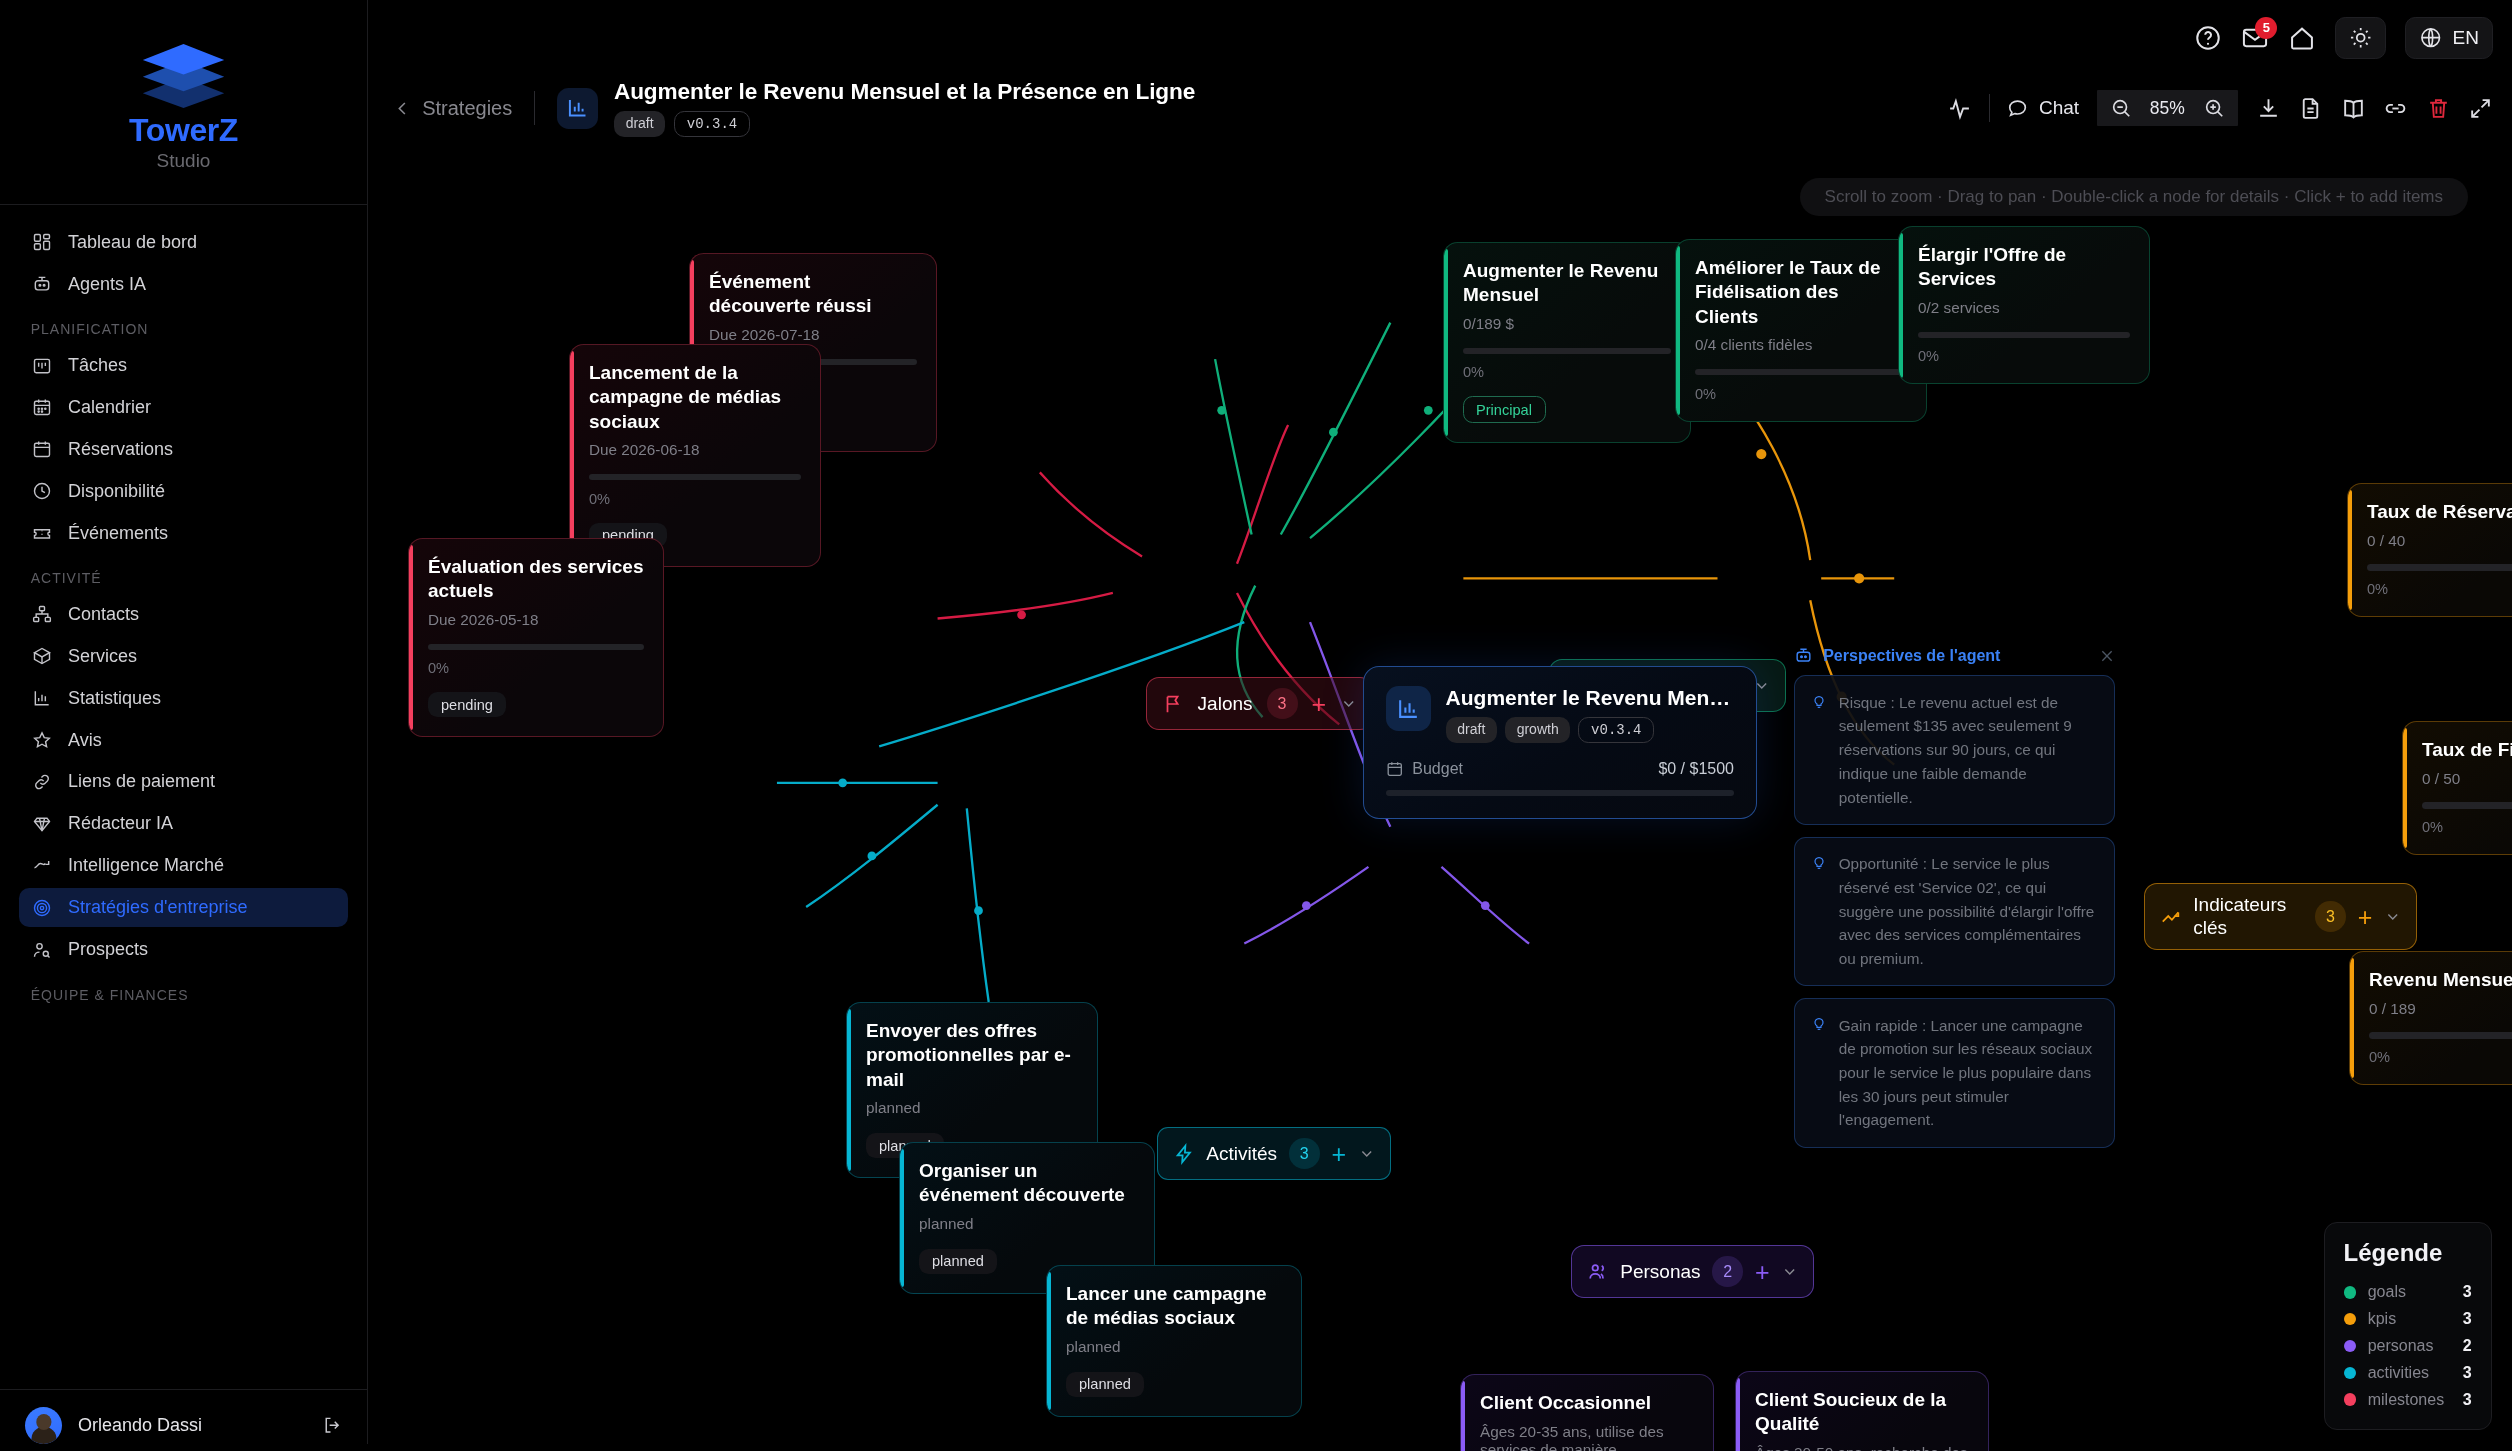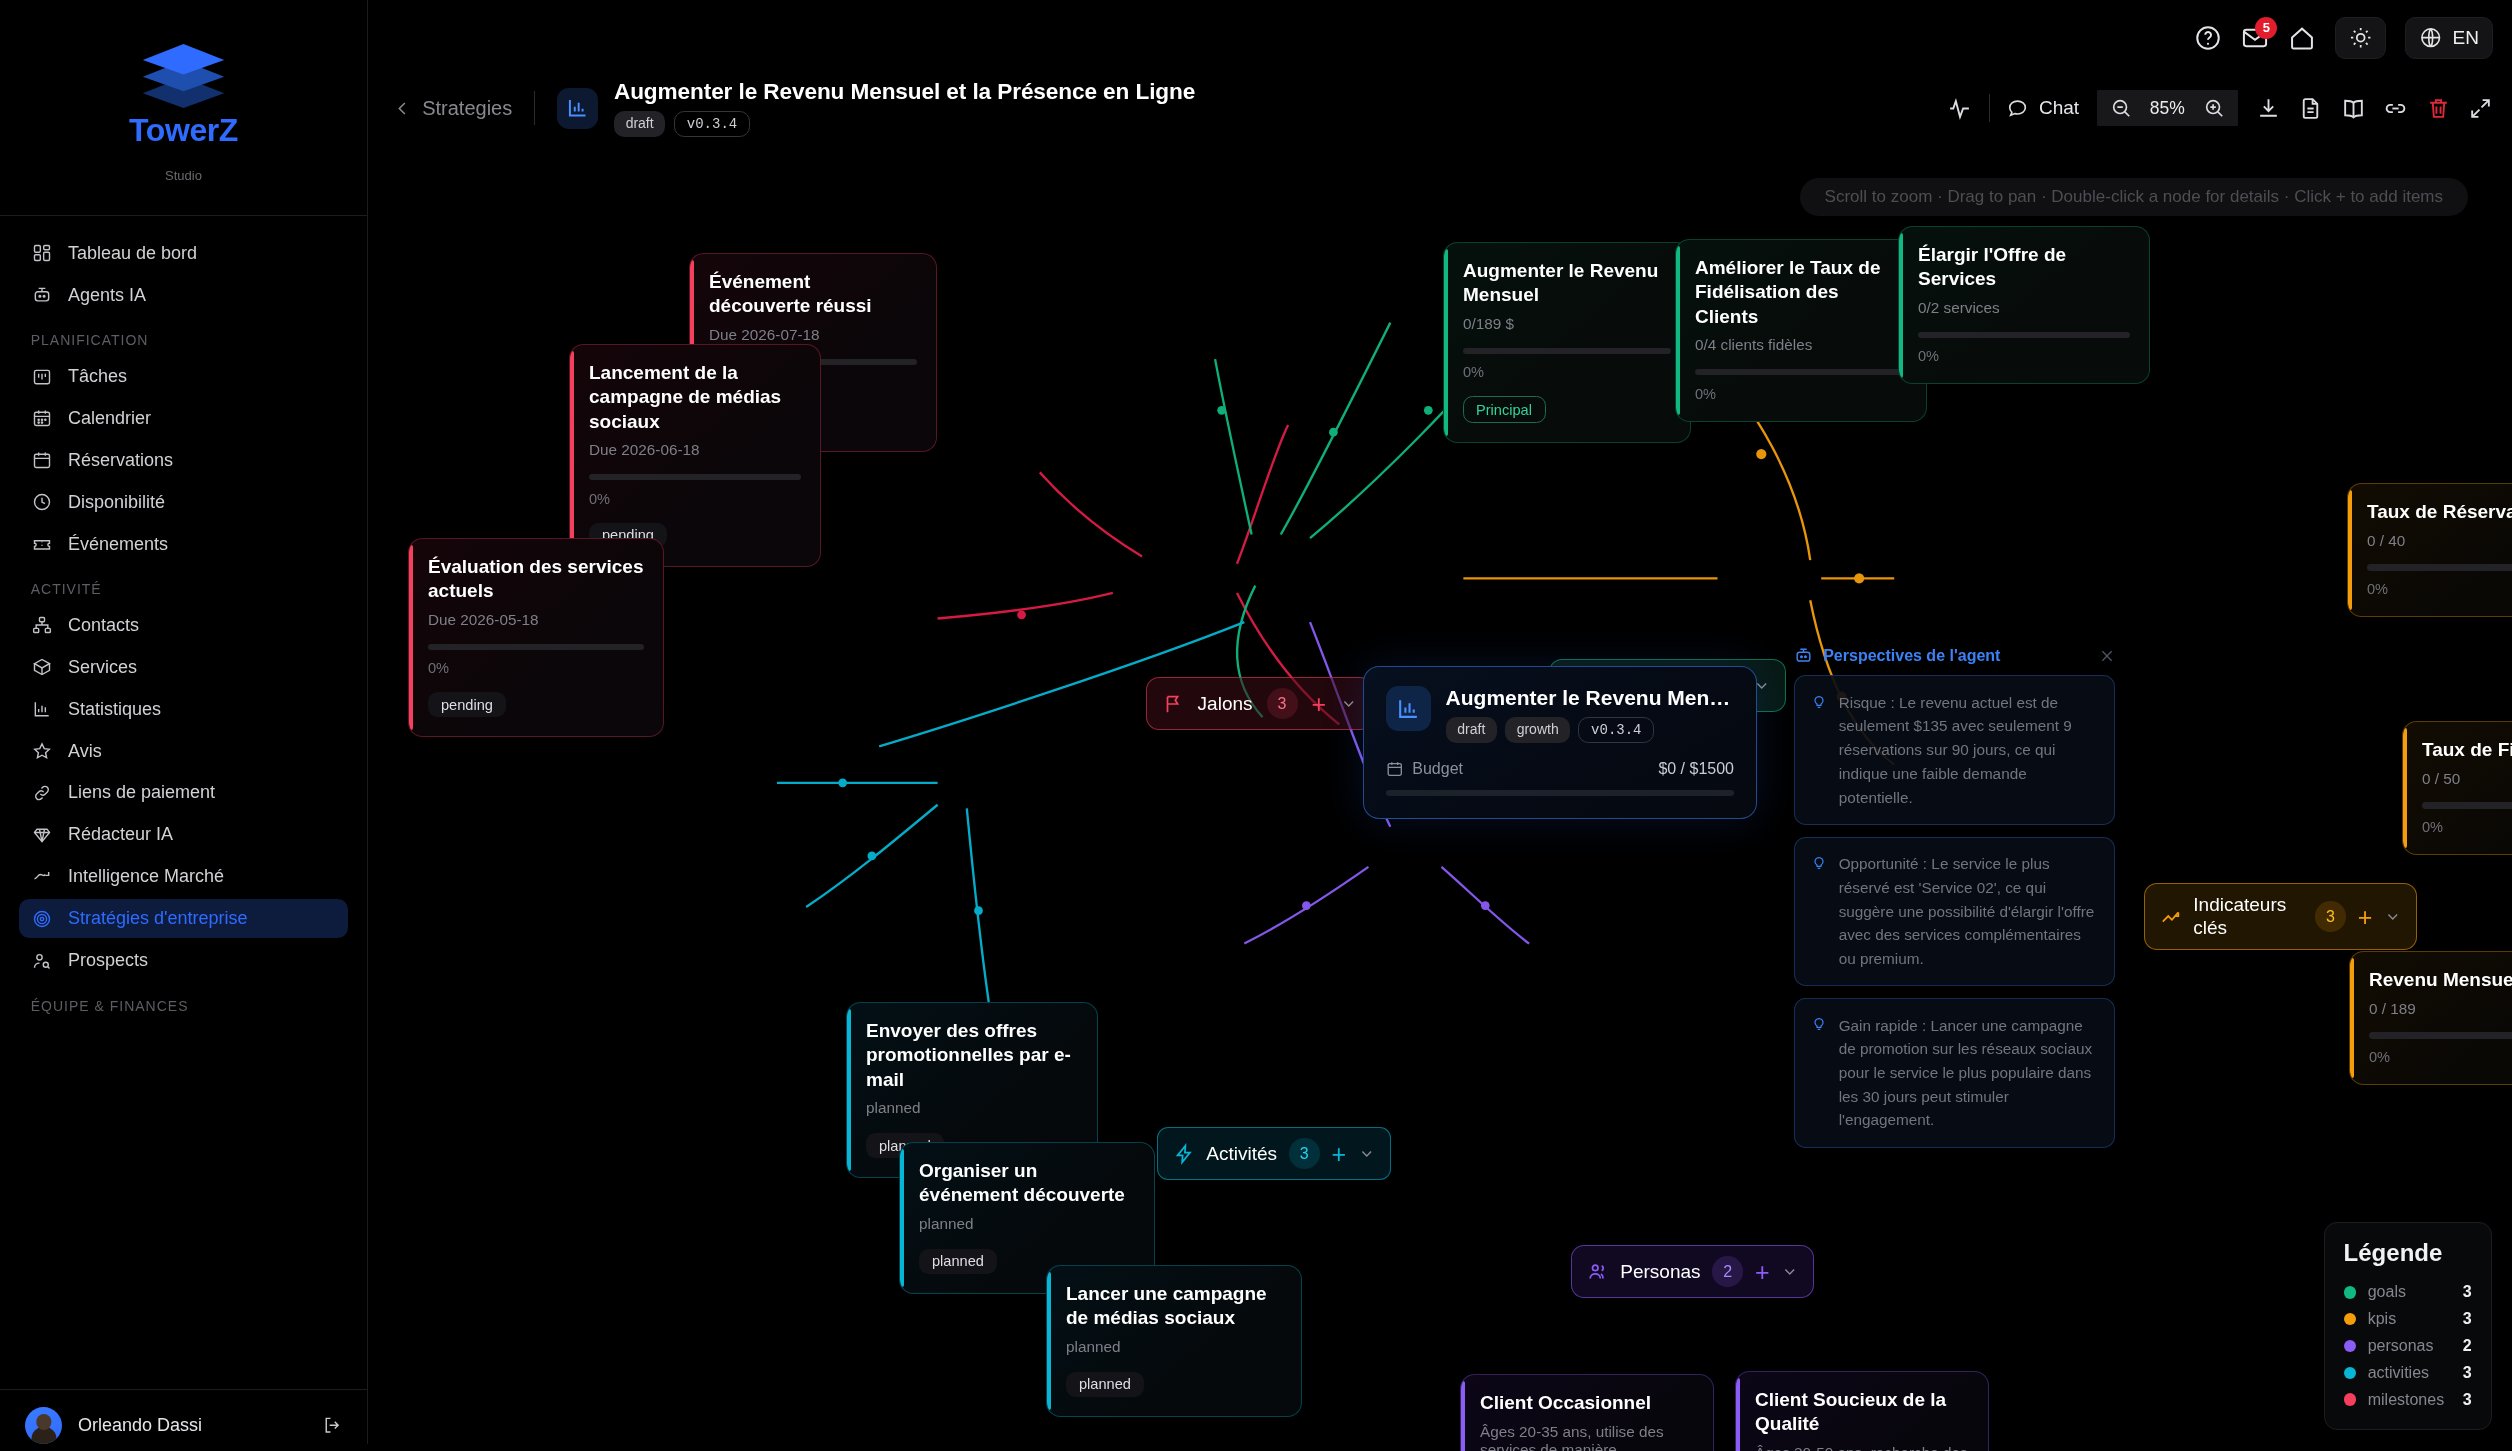--- a/index.html
+++ b/index.html
@@ -21,21 +21,21 @@
     position: relative; flex: 0 0 368px;
   }
   .brand {
     padding: 38px 0 32px; text-align: center;
     border-bottom: 0.7px solid #1c1c1f;
   }
   .logo-mark { width: 93px; height: 70px; margin: 0 auto 4.4px; position: relative; }
   .logo-name {
     font-size: 32px; font-weight: 700; color: #2f6bff; letter-spacing: -0.4px;
   }
-  .brand-sub { margin-top: 19px; font-size: 13px; color: #6a6a70; }
+  .brand-sub { margin-top: 1px; font-size: 19px; color: #6a6a70; }
 
   .nav { padding: 17.5px 19px 0; flex: 1; overflow: hidden; }
   .nav-group-title {
     font-size: 14px; letter-spacing: 1px; color: #5d5d63;
     padding: 14.6px 11.7px 8.8px; font-weight: 400;
   }
   .nav-item {
     display: flex; align-items: center; gap: 16px;
     padding: 10.2px 13px; border-radius: 10.2px;
     font-size: 18px; color: #d2d2d6; cursor: pointer;

